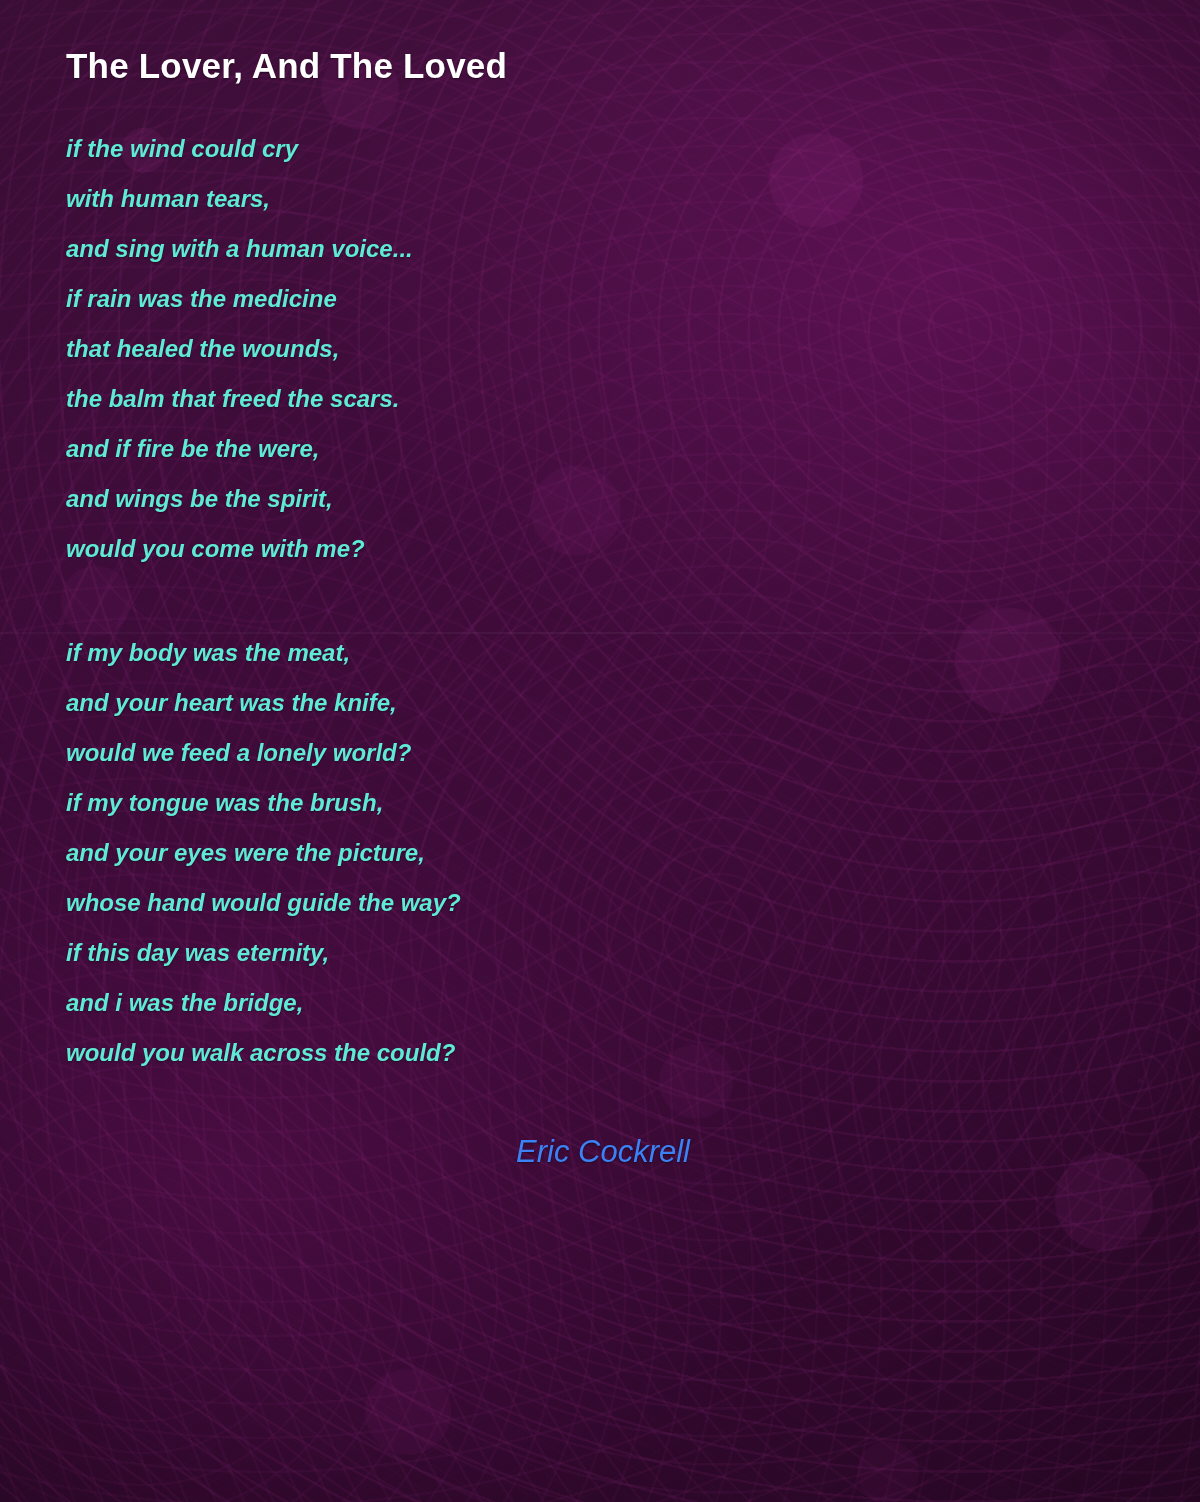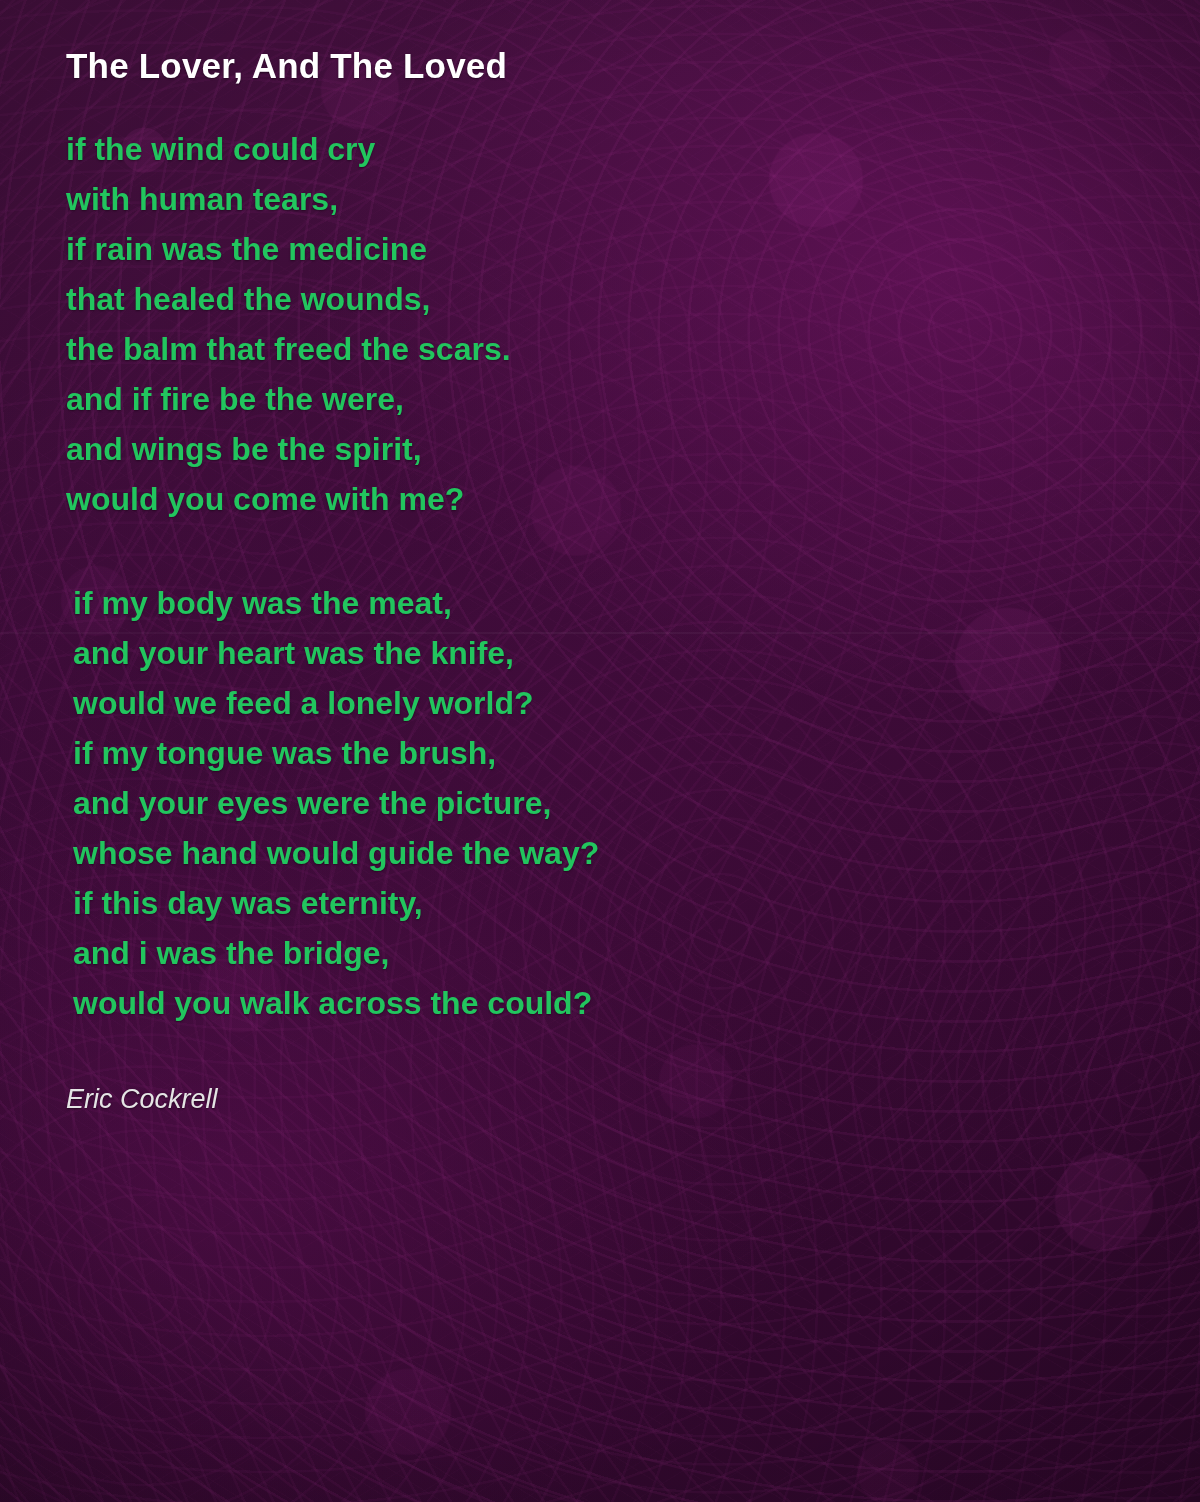--- a/index.html
+++ b/index.html
@@ -100,40 +100,41 @@
     letter-spacing: 0.2px;
     margin: 0 0 38px 0;
     text-shadow: 0 1px 2px rgba(0,0,0,0.45);
   }
 
   .stanza {
     margin: 0 0 46px 0;
   }
 
   .poem-line {
-    color: #22c55e;
-    font-size: 32px;
+    color: #5eead4;
+    font-size: 24px;
     font-weight: bold;
     line-height: 50px;
     white-space: pre;
     text-shadow: 0 1px 2px rgba(0,0,0,0.4);
+    font-style: italic;
   }
 
   .stanza-second {
     margin-top: 54px;
-    margin-left: 7px;
   }
 
   .author {
-    color: #e5e5e5;
-    font-size: 27px;
+    color: #3b82f6;
+    font-size: 31px;
     font-style: italic;
     font-weight: normal;
     margin-top: 56px;
     text-shadow: 0 1px 2px rgba(0,0,0,0.45);
+    text-align: center;
   }
 </style>
 </head>
 <body>
 
 <div class="poem-card">
 
   <div class="bg-layer bg-base"></div>
   <div class="bg-layer bg-damask"></div>
   <div class="bg-layer bg-swirls"></div>
@@ -141,20 +142,21 @@
   <div class="bg-seam"></div>
   <div class="bg-layer bg-vignette"></div>
 
   <div class="content">
 
     <h1 class="poem-title">The Lover,  And The Loved</h1>
 
     <div class="stanza">
       <div class="poem-line">if the wind could cry</div>
       <div class="poem-line">with human tears,</div>
+      <div class="poem-line">and sing with a human voice...</div>
       <div class="poem-line">if rain was the medicine</div>
       <div class="poem-line">that healed the wounds,</div>
       <div class="poem-line">the balm that freed the scars.</div>
       <div class="poem-line">and if fire be the were,</div>
       <div class="poem-line">and wings be the spirit,</div>
       <div class="poem-line">would you come with me?</div>
     </div>
 
     <div class="stanza stanza-second">
       <div class="poem-line">if my body was the meat,</div>

